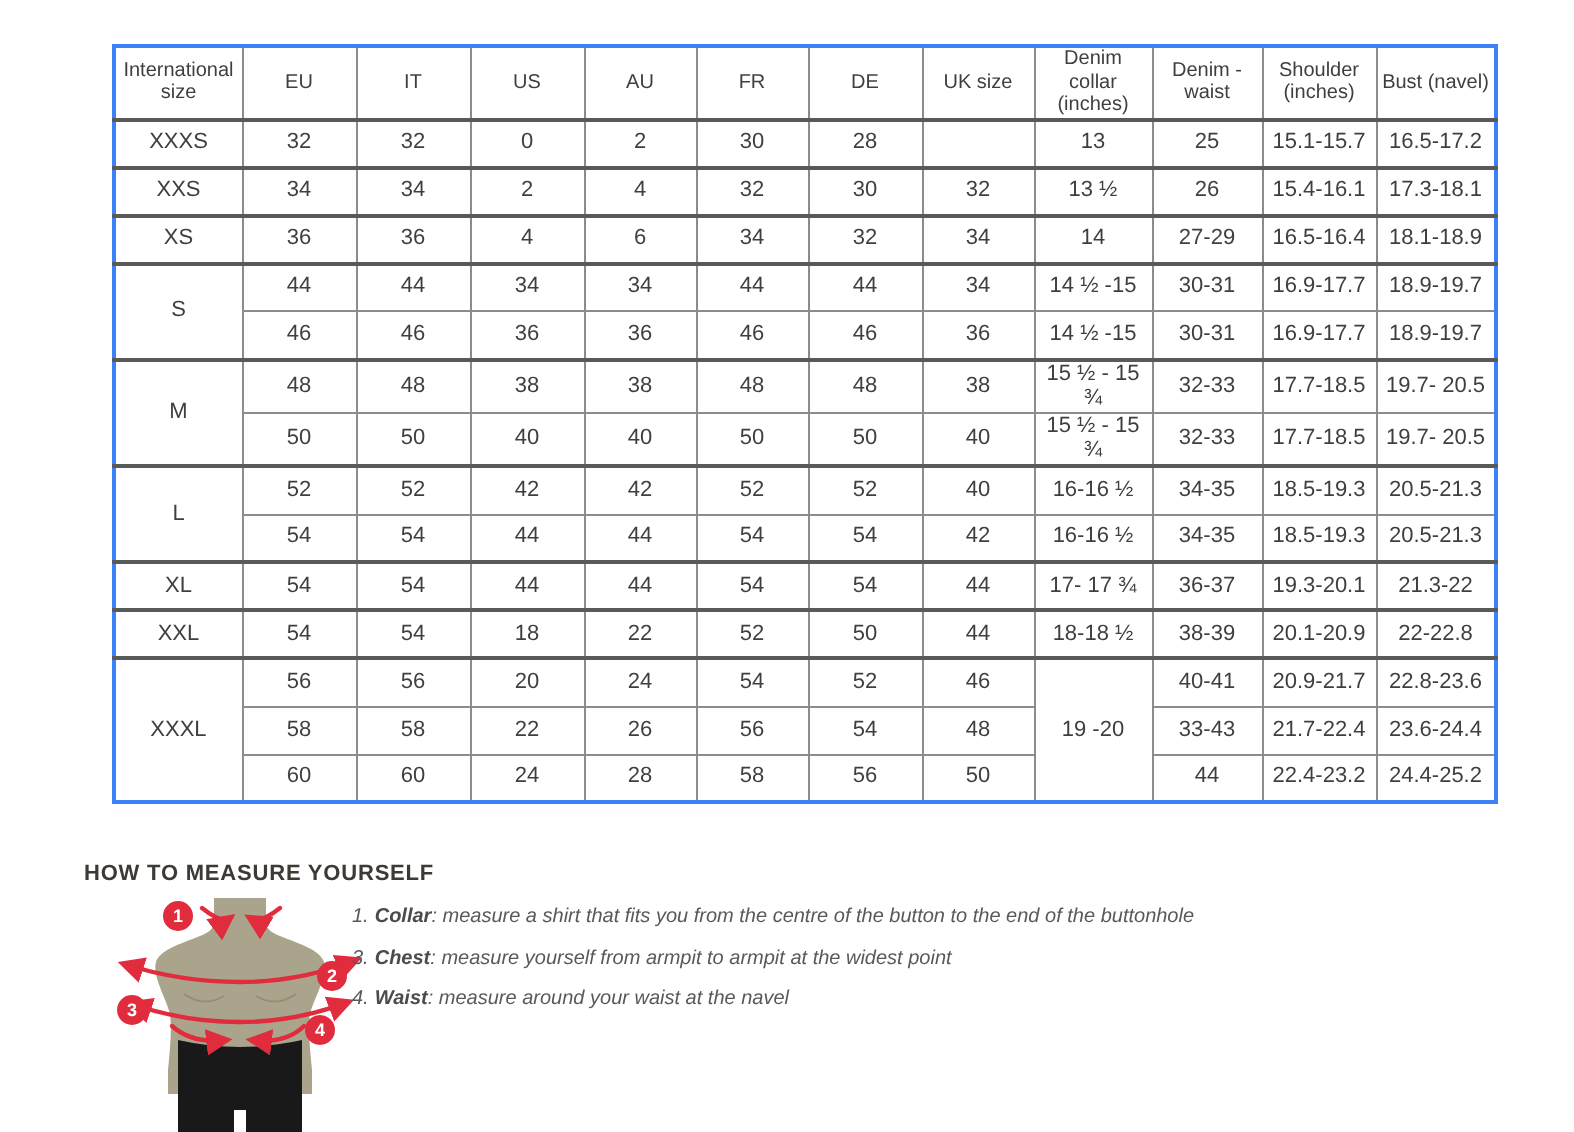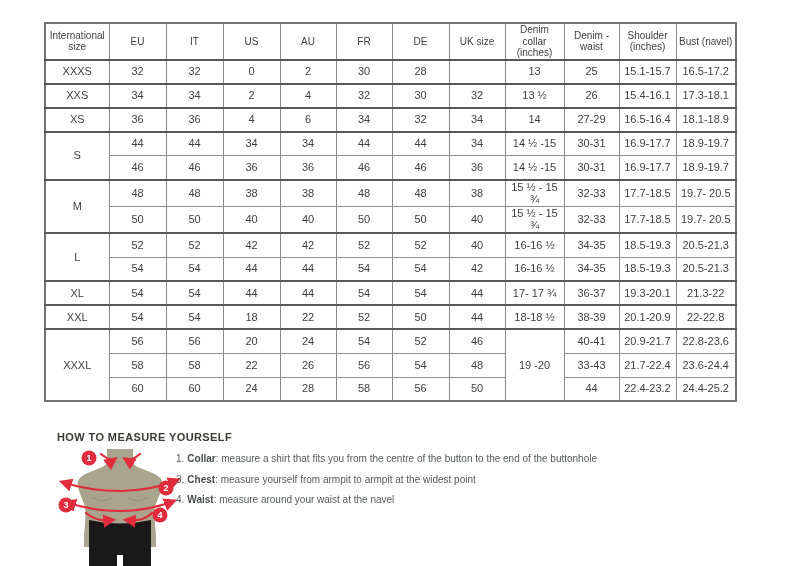--- a/index.html
+++ b/index.html
@@ -5,46 +5,46 @@
   * { margin:0; padding:0; box-sizing:border-box; }
   html,body { background:#ffffff; }
   body { font-family:"Liberation Sans", sans-serif; }
   .page {
     position:relative; width:787px; height:566px; background:#ffffff;
     overflow:hidden;
   }
 
   
   .size-table {
-    position:absolute; left:44px; top:22px;
+    position:absolute; left:56px; top:22px;
     border-collapse:collapse; table-layout:fixed;
-    border:2px solid #737373;
+    border:2px solid #3b82f6;
   }
   .size-table th, .size-table td {
     border:1px solid #8c8c8c;
     text-align:center; vertical-align:middle;
     color:#3f3f3f; padding:0 2px;
     height:24px; font-weight:normal;
     font-size:11px; line-height:1.15;
     overflow:hidden;
   }
   .size-table thead th {
     height:36px; font-size:10px;
     border-bottom:2px solid #595959;
   }
   .size-table tr.group-start td { border-top:2px solid #595959; }
 
   
   .measure-title {
-    position:absolute; left:57px; top:431px;
+    position:absolute; left:42px; top:431px;
     font-size:11px; font-weight:bold; color:#3d3935;
     letter-spacing:0.4px;
   }
   .figure-svg { position:absolute; left:56px; top:447px; width:132px; height:119px; }
-  .measure-list { position:absolute; left:176px; top:449px; list-style:none; }
+  .measure-list { position:absolute; left:176px; top:449px; list-style:none;font-style:italic; }
   .measure-item {
     font-size:10px; color:#58595b; line-height:20.5px;
     white-space:nowrap;
   }
   .measure-item b { color:#4a4b4d; }
   .measure-item .num { margin-right:3px; }
 </style>
 </head>
 <body>
 

